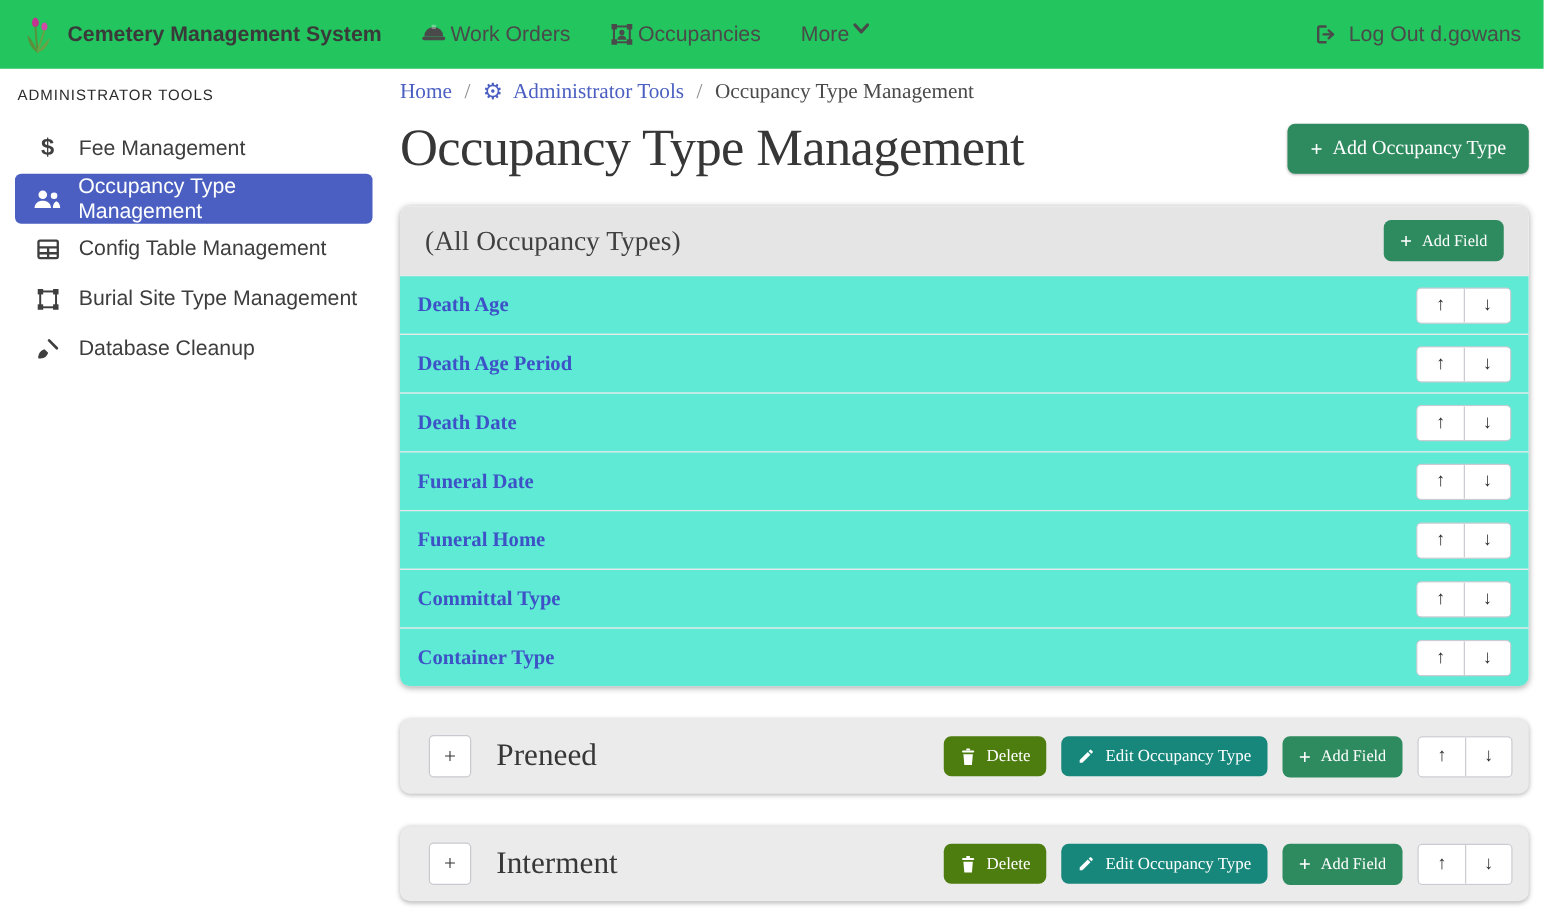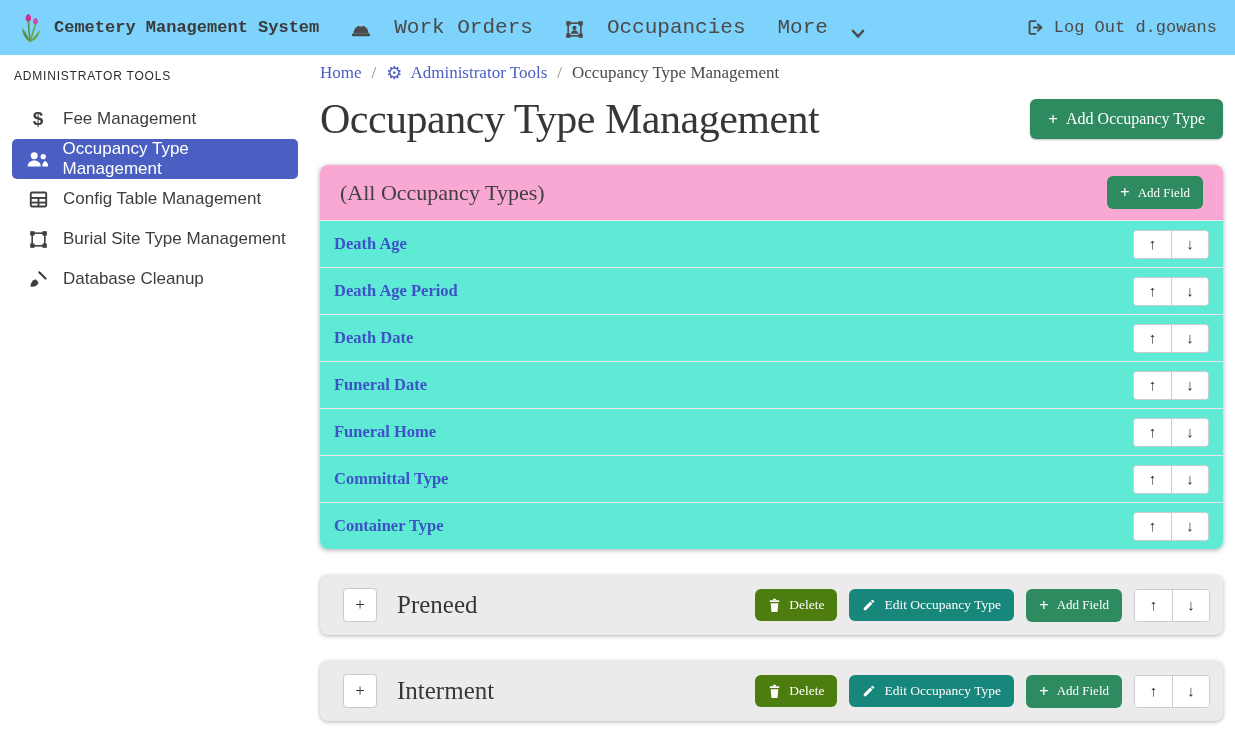--- a/index.html
+++ b/index.html
@@ -1,22 +1,22 @@
 <!DOCTYPE html>
 <html><head>
 <meta charset="utf-8">
 <style>
   * { box-sizing: border-box; margin: 0; padding: 0; }
   html,body { width:1235px; height:738px; overflow:hidden; background:#fff;
     font-family:"Liberation Sans", sans-serif; color:#3d3d3d; }
 
   
-  .navbar { height:55px; background:#7dd3fc; display:flex; align-items:center; padding:0 18px;font-family:Liberation Mono, monospace; }
+  .navbar { height:55px; background:#22c55e; display:flex; align-items:center; padding:0 18px; }
   .brand { display:flex; align-items:center; gap:10px; font-size:17px; font-weight:bold; color:#3a3a3a; }
-  .nav-item { display:flex; align-items:flex-end; gap:23px; margin-left:32px; font-size:21px; color:#4a4a4a; cursor:pointer; }
+  .nav-item { display:flex; align-items:flex-start; gap:3px; margin-left:32px; font-size:17px; color:#4a4a4a; cursor:pointer; }
   .nav-spacer { flex:1; }
   .logout { display:flex; align-items:center; gap:9px; font-size:17px; color:#4a4a4a; cursor:pointer; }
 
   
   .sidebar { position:absolute; top:55px; left:0; width:310px; padding:10px 12px; }
   .sidebar-heading { font-size:12px; letter-spacing:.8px; color:#2b2b2b; margin:4px 0 16px 2px; }
   .side-item { display:flex; align-items:center; gap:13px; height:40px; padding:0 10px 0 14px;
     font-size:17px; color:#3d3d3d; border-radius:5px; cursor:pointer; }
   .side-item .ic { width:24px; display:flex; justify-content:center; align-items:center; }
   .side-item.active { background:#4a5fc1; color:#fff; }
@@ -36,21 +36,21 @@
   .btn { display:inline-flex; align-items:center; gap:8px; border:none; border-radius:6px;
     color:#fff; cursor:pointer; font-family:inherit; }
   .btn .plus { font-size:17px; font-weight:bold; line-height:1; }
   .btn-add-type { background:#2e8b5f; font-size:16px; padding:11px 18px; box-shadow:0 1px 2px rgba(0,0,0,.25); }
   .btn-green-sm { background:#2e8b5f; font-size:13px; padding:8px 13px; }
   .btn-red-sm   { background:#4d7c0f; font-size:13.5px; padding:8px 13px;align-items:flex-end; }
   .btn-teal-sm  { background:#17877b; font-size:13.5px; padding:8px 13px; }
 
   
   .card { margin-top:22px; border-radius:8px; background:#fff; box-shadow:0 1px 5px rgba(0,0,0,.35); overflow:hidden; }
-  .card-header { background:#f9a8d4; display:flex; justify-content:space-between; align-items:center; padding:11px 20px 11px 20px; }
+  .card-header { background:#e5e5e5; display:flex; justify-content:space-between; align-items:center; padding:11px 20px 11px 20px; }
   .card-title { font-size:22px; color:#404040; }
   .field-row { display:flex; justify-content:space-between; align-items:center; height:47px; padding:0 14px; border-top:1px solid #e9e9ec; background:#5eead4; }
   .field-link { font-size:16.5px; font-weight:bold; color:#3d52c6; text-decoration:none; cursor:pointer; }
 
   .arrow-group { display:flex; border:1px solid #cbcbd2; border-radius:4px; overflow:hidden; background:#fff; }
   .arrow-btn { width:37px; height:27px; background:#fff; border:none; display:flex; align-items:center; justify-content:center;
     font-size:15px; color:#2f2f2f; cursor:pointer; font-family:inherit; }
   .arrow-btn + .arrow-btn { border-left:1px solid #cbcbd2; }
   .arrow-group.lg .arrow-btn { height:31px; }
 

